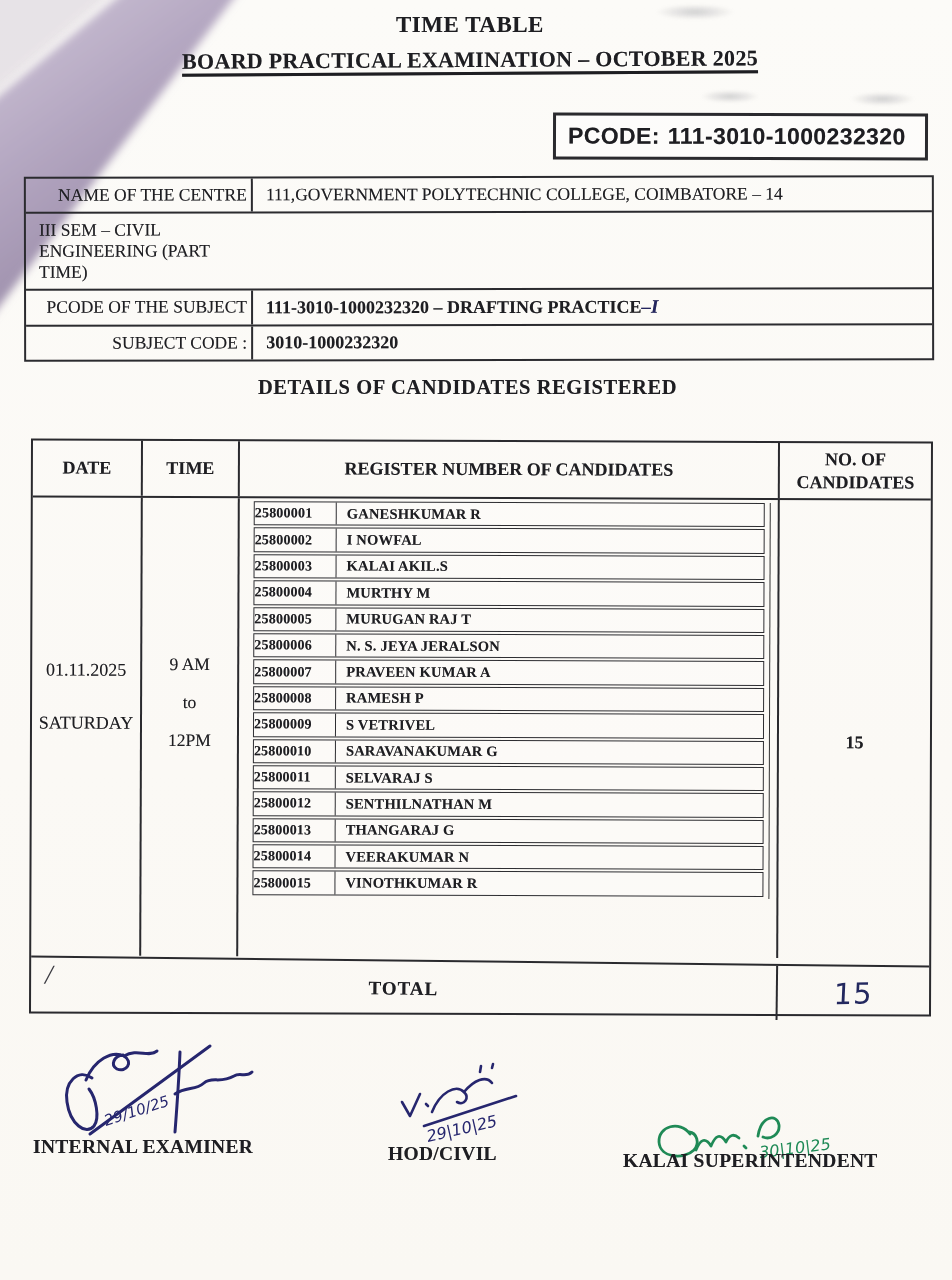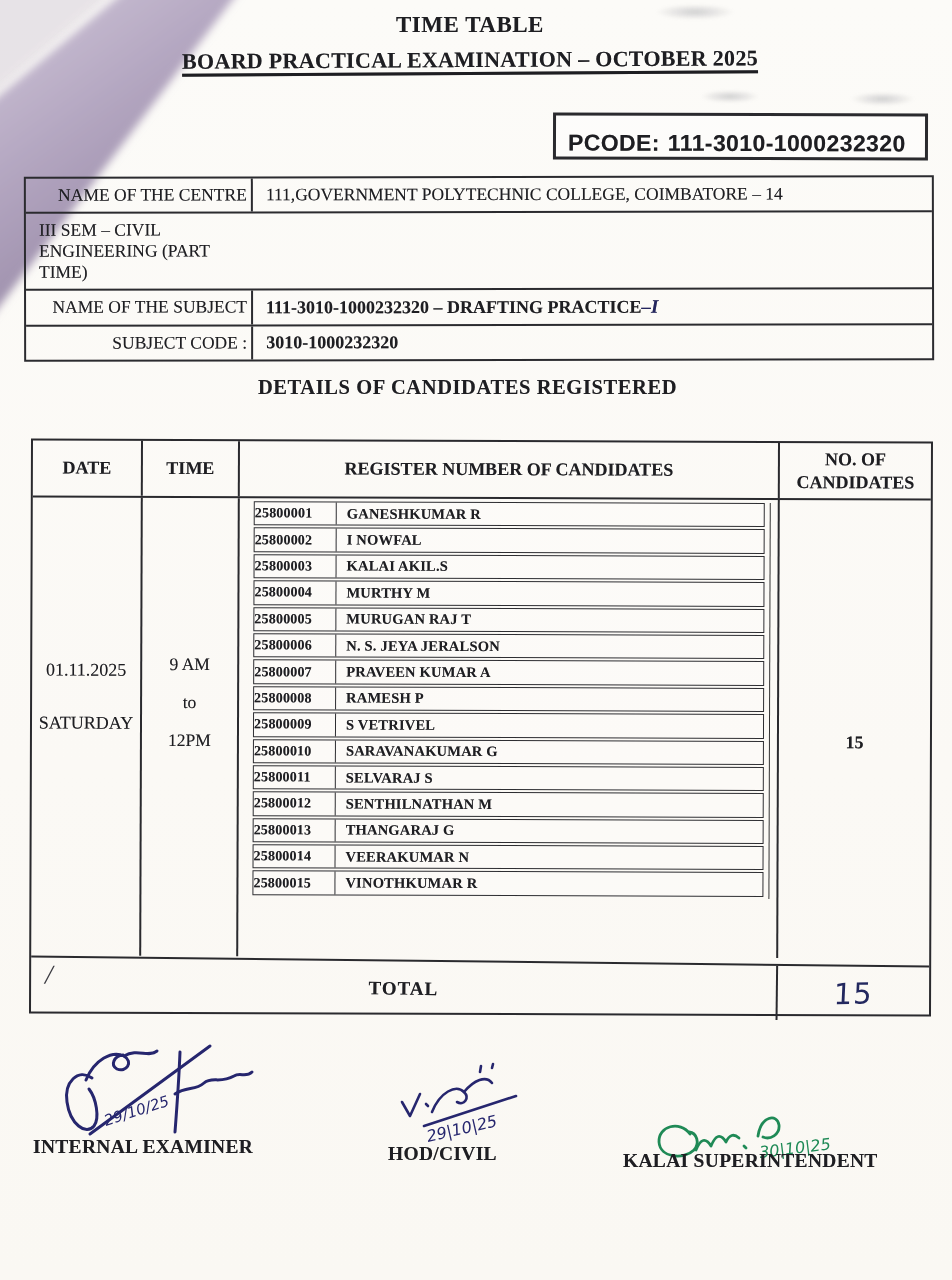--- a/index.html
+++ b/index.html
@@ -23,21 +23,21 @@
   
   .doc-header{position:absolute;top:12px;left:0;width:940px;text-align:center;}
   .doc-title{font-size:23px;font-weight:bold;letter-spacing:.5px;
     text-decoration-thickness:2.5px;text-underline-offset:4px;}
   .doc-subtitle{margin-top:9px;font-size:22px;font-weight:bold;letter-spacing:.3px;
     text-decoration:underline;text-decoration-thickness:2.5px;text-underline-offset:5px;
     transform:rotate(-.35deg);}
 
   
   .pcode-box{position:absolute;left:553px;top:113px;width:375px;height:47px;
-    border:3px solid #2a2a2e;display:flex;align-items:flex-end;padding-left:12px;
+    border:3px solid #2a2a2e;display:flex;align-items:center;padding-left:12px;
     font-family:"Liberation Sans",sans-serif;font-weight:bold;font-size:23px;
     letter-spacing:.4px;transform:rotate(.15deg);background:rgba(255,255,255,.4);}
   .pcode-box .sep{width:8px;}
 
   
   .info-table{position:absolute;left:24px;top:176px;width:910px;
     border:2.5px solid #2b2b2f;transform:rotate(-.1deg);}
   .info-row{display:grid;grid-template-columns:227px 1fr;border-bottom:2px solid #2b2b2f;}
   .info-row:last-child{border-bottom:none;}
   .info-label{padding:6px 4px 6px 9px;font-size:17.5px;border-right:2px solid #2b2b2f;text-align:right;}
@@ -128,21 +128,21 @@
 
   <div class="info-table">
     <div class="info-row">
       <div class="info-label txt">NAME OF THE CENTRE</div>
       <div class="info-value txt">111,GOVERNMENT POLYTECHNIC COLLEGE, COIMBATORE – 14</div>
     </div>
     <div class="info-row">
       <div class="info-value txt">III SEM – CIVIL ENGINEERING (PART TIME)</div>
     </div>
     <div class="info-row b">
-      <div class="info-label txt">NAME OF THE SUBJECT</div>
+      <div class="info-label txt">PCODE OF THE SUBJECT</div>
       <div class="info-value txt">
         <span>111-3010-1000232320 – DRAFTING PRACTICE</span><span class="hand-ink">–I</span>
       </div>
     </div>
     <div class="info-row b">
       <div class="info-label txt">SUBJECT CODE :</div>
       <div class="info-value txt">3010-1000232320</div>
     </div>
   </div>
 

